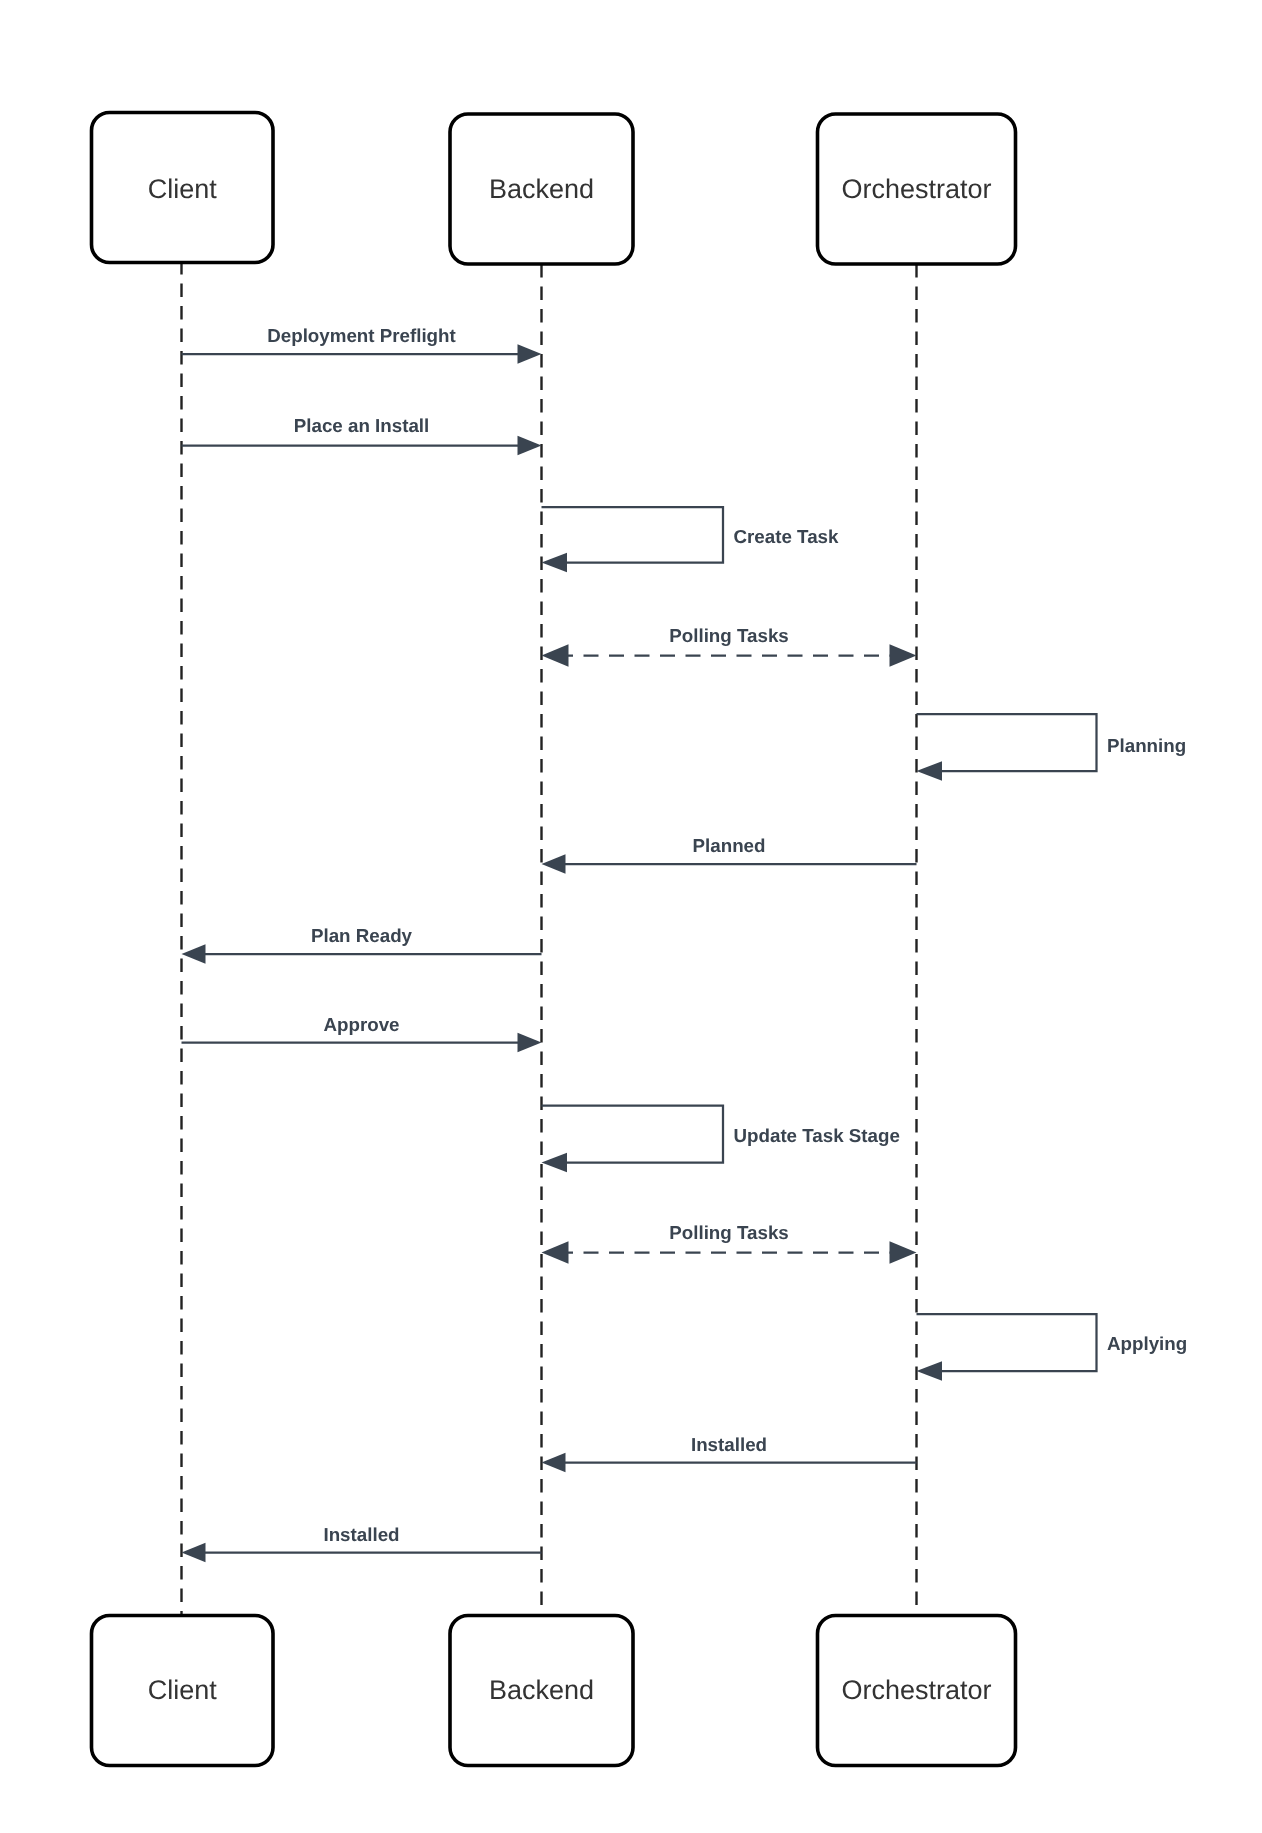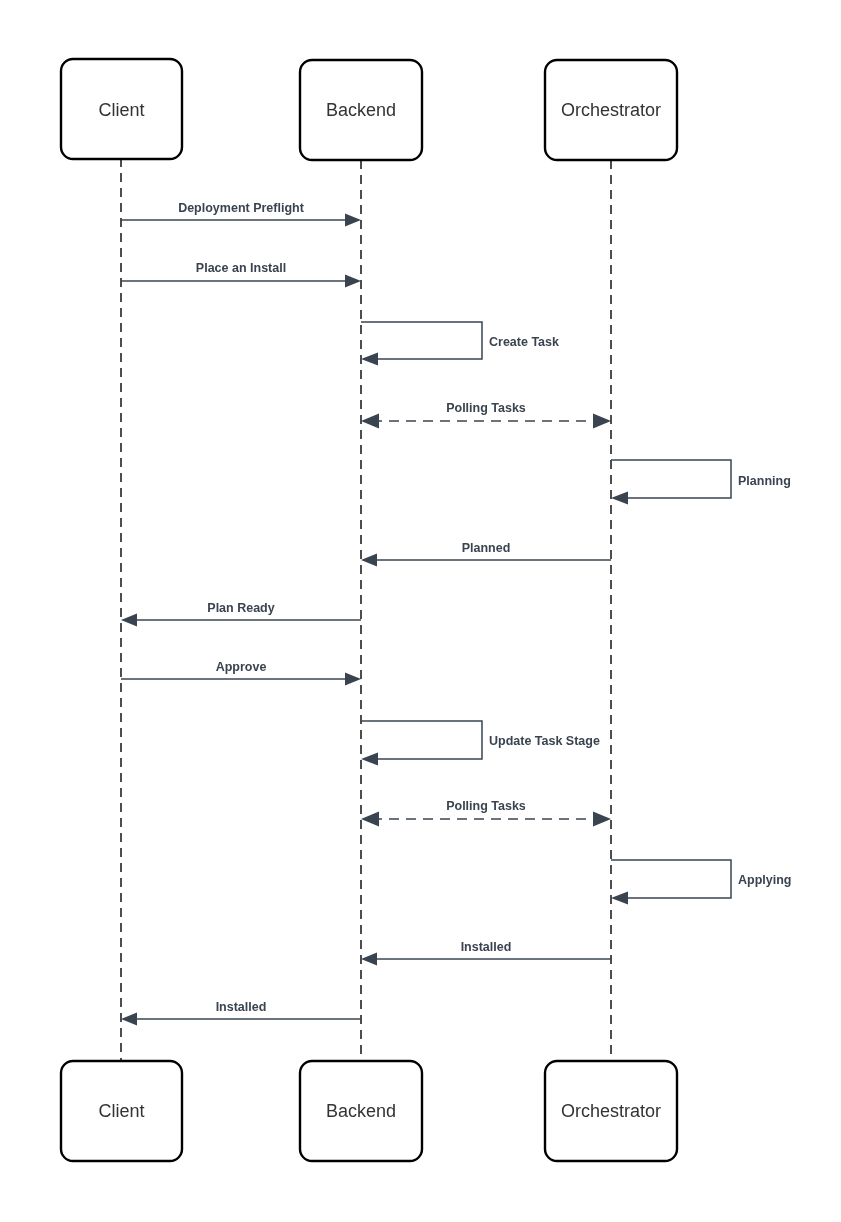--- a/index.html
+++ b/index.html
@@ -11,21 +11,21 @@
   body {
     width: 841px;
     height: 1222px;
     position: relative;
     overflow: hidden;
     font-family: "Liberation Sans", sans-serif;
   }
   #diagram-root {
     position: absolute;
     left: 0;
-    top: 0;
+    top: 16px;
     width: 841px;
     height: 951px;
   }
   svg.diagram-canvas {
     display: block;
     width: 841px;
     height: 1222px;
   }
   .participant-box {
     fill: #ffffff;

